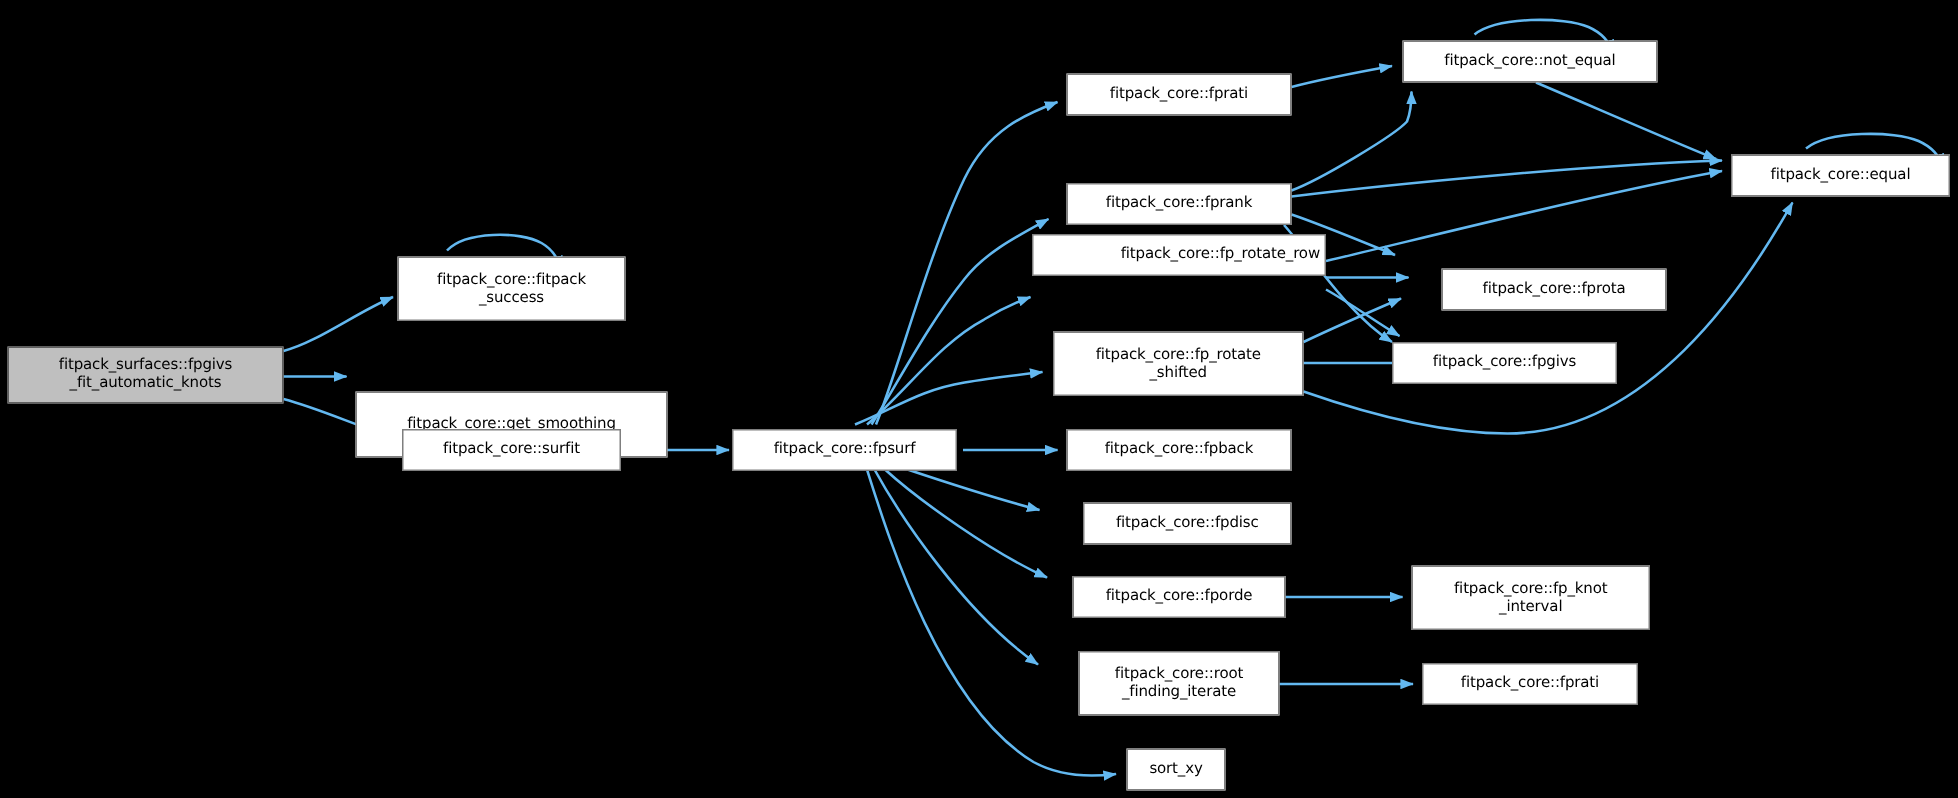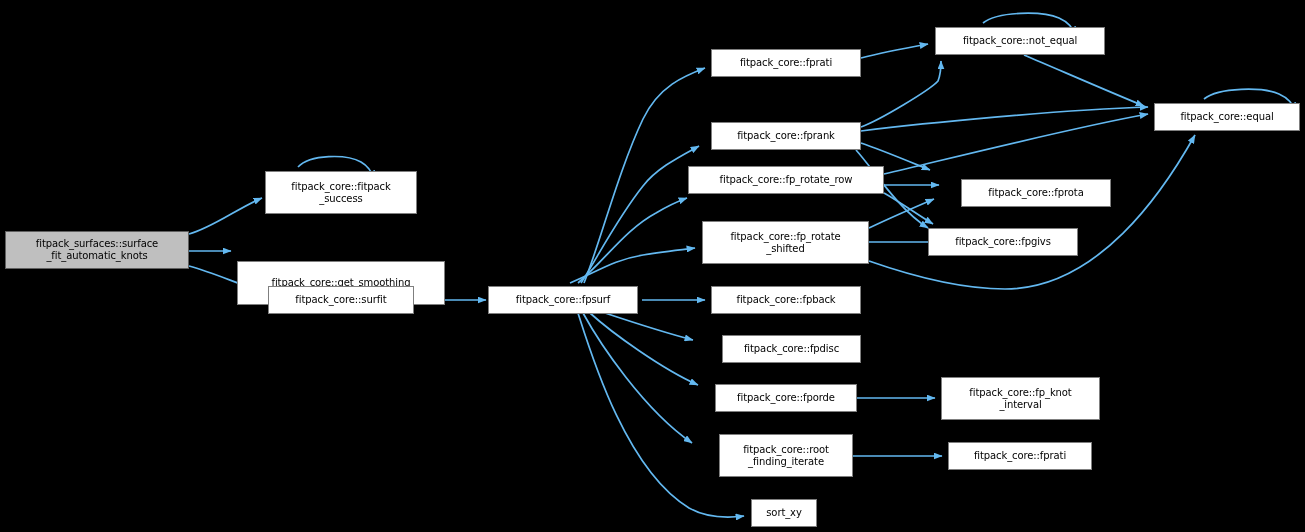--- a/index.html
+++ b/index.html
@@ -89,30 +89,30 @@
         <path d="M869,261 C909,275 960,289 1005,289 C1098,289 1163,192 1195,135" fill="none" stroke="#63b8f0" stroke-width="1.7" marker-end="url(#arrowhead)"></path>
         <path d="M983,23 C998,11 1043,11 1059,18 C1068,22 1073,28 1075,35" fill="none" stroke="#63b8f0" stroke-width="1.7" marker-end="url(#arrowhead)"></path>
         <path d="M1024,55 C1064,72 1112,93 1144,106" fill="none" stroke="#63b8f0" stroke-width="1.7" marker-end="url(#arrowhead)"></path>
         <path d="M1204,99 C1219,87 1263,87 1279,94 C1288,98 1293,104 1295,111" fill="none" stroke="#63b8f0" stroke-width="1.7" marker-end="url(#arrowhead)"></path>
         <path d="M857,398 L935,398" fill="none" stroke="#63b8f0" stroke-width="1.7" marker-end="url(#arrowhead)"></path>
         <path d="M853,456 L942,456" fill="none" stroke="#63b8f0" stroke-width="1.7" marker-end="url(#arrowhead)"></path>
       </g>
   </svg>
 
   <div id="nodes-layer">
-      <div class="node-box root-node" style="left: 5px; top: 231px; width: 184px; height: 38px;"><span class="node-label">fitpack_surfaces::surface
+      <div class="node-box root-node" style="left: 5px; top: 231px; width: 184px; height: 38px;"><span class="node-label">fitpack_surfaces::fpgivs
 _fit_automatic_knots</span></div>
       <div class="node-box" style="left: 265px; top: 171px; width: 152px; height: 43px;"><span class="node-label">fitpack_core::fitpack
 _success</span></div>
       <div class="node-box" style="left: 237px; top: 237px; width: 208px; height: 44px; margin-top: 24px;"><span class="node-label">fitpack_core::get_smoothing</span></div>
       <div class="node-box" style="left: 268px; top: 286px; width: 146px; height: 28px;"><span class="node-label">fitpack_core::surfit</span></div>
       <div class="node-box" style="left: 488px; top: 286px; width: 150px; height: 28px;"><span class="node-label">fitpack_core::fpsurf</span></div>
       <div class="node-box" style="left: 711px; top: 49px; width: 150px; height: 28px;"><span class="node-label">fitpack_core::fprati</span></div>
       <div class="node-box" style="left: 711px; top: 122px; width: 150px; height: 28px;"><span class="node-label">fitpack_core::fprank</span></div>
-      <div class="node-box" style="left: 688px; top: 166px; width: 196px; height: 28px;"><span class="node-label">fitpack_core::fp_rotate_row</span></div>
+      <div class="node-box" style="left: 688px; top: 156px; width: 196px; height: 28px; justify-content: flex-end;"><span class="node-label">fitpack_core::fp_rotate_row</span></div>
       <div class="node-box" style="left: 702px; top: 221px; width: 167px; height: 43px;"><span class="node-label">fitpack_core::fp_rotate
 _shifted</span></div>
       <div class="node-box" style="left: 711px; top: 286px; width: 150px; height: 28px;"><span class="node-label">fitpack_core::fpback</span></div>
       <div class="node-box" style="left: 722px; top: 335px; width: 139px; height: 28px;"><span class="node-label">fitpack_core::fpdisc</span></div>
       <div class="node-box" style="left: 715px; top: 384px; width: 142px; height: 28px;"><span class="node-label">fitpack_core::fporde</span></div>
       <div class="node-box" style="left: 719px; top: 434px; width: 134px; height: 43px;"><span class="node-label">fitpack_core::root
 _finding_iterate</span></div>
       <div class="node-box" style="left: 751px; top: 499px; width: 66px; height: 28px;"><span class="node-label">sort_xy</span></div>
       <div class="node-box" style="left: 935px; top: 27px; width: 170px; height: 28px;"><span class="node-label">fitpack_core::not_equal</span></div>
       <div class="node-box" style="left: 1154px; top: 103px; width: 146px; height: 28px;"><span class="node-label">fitpack_core::equal</span></div>

